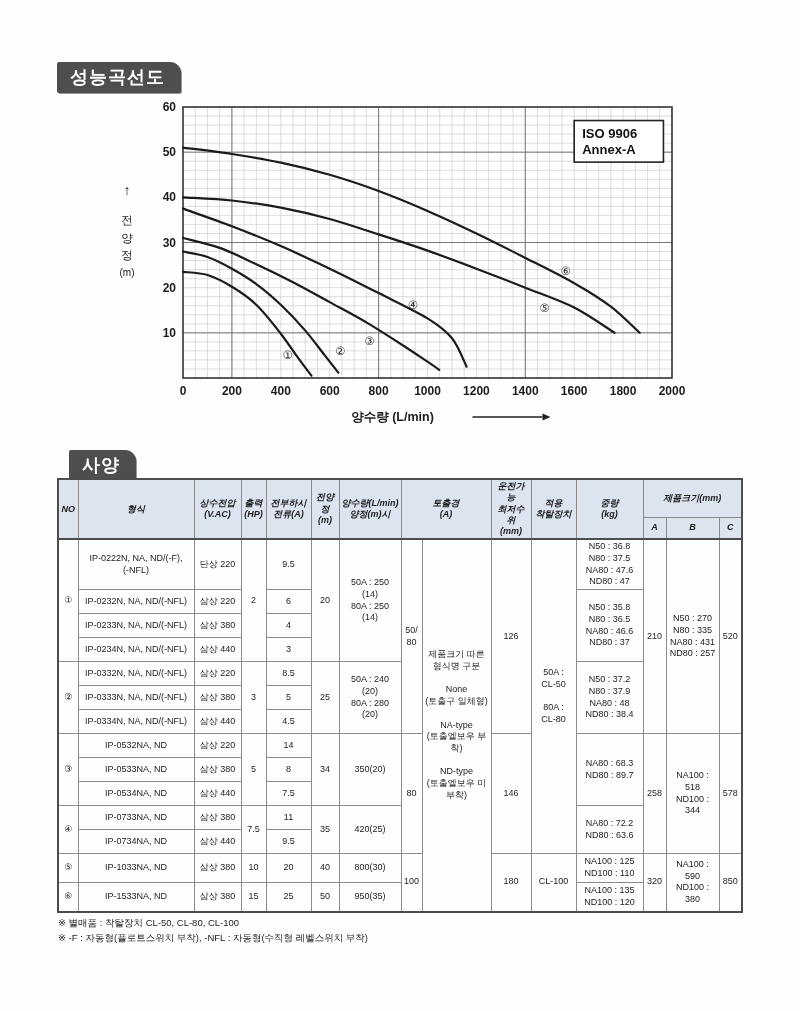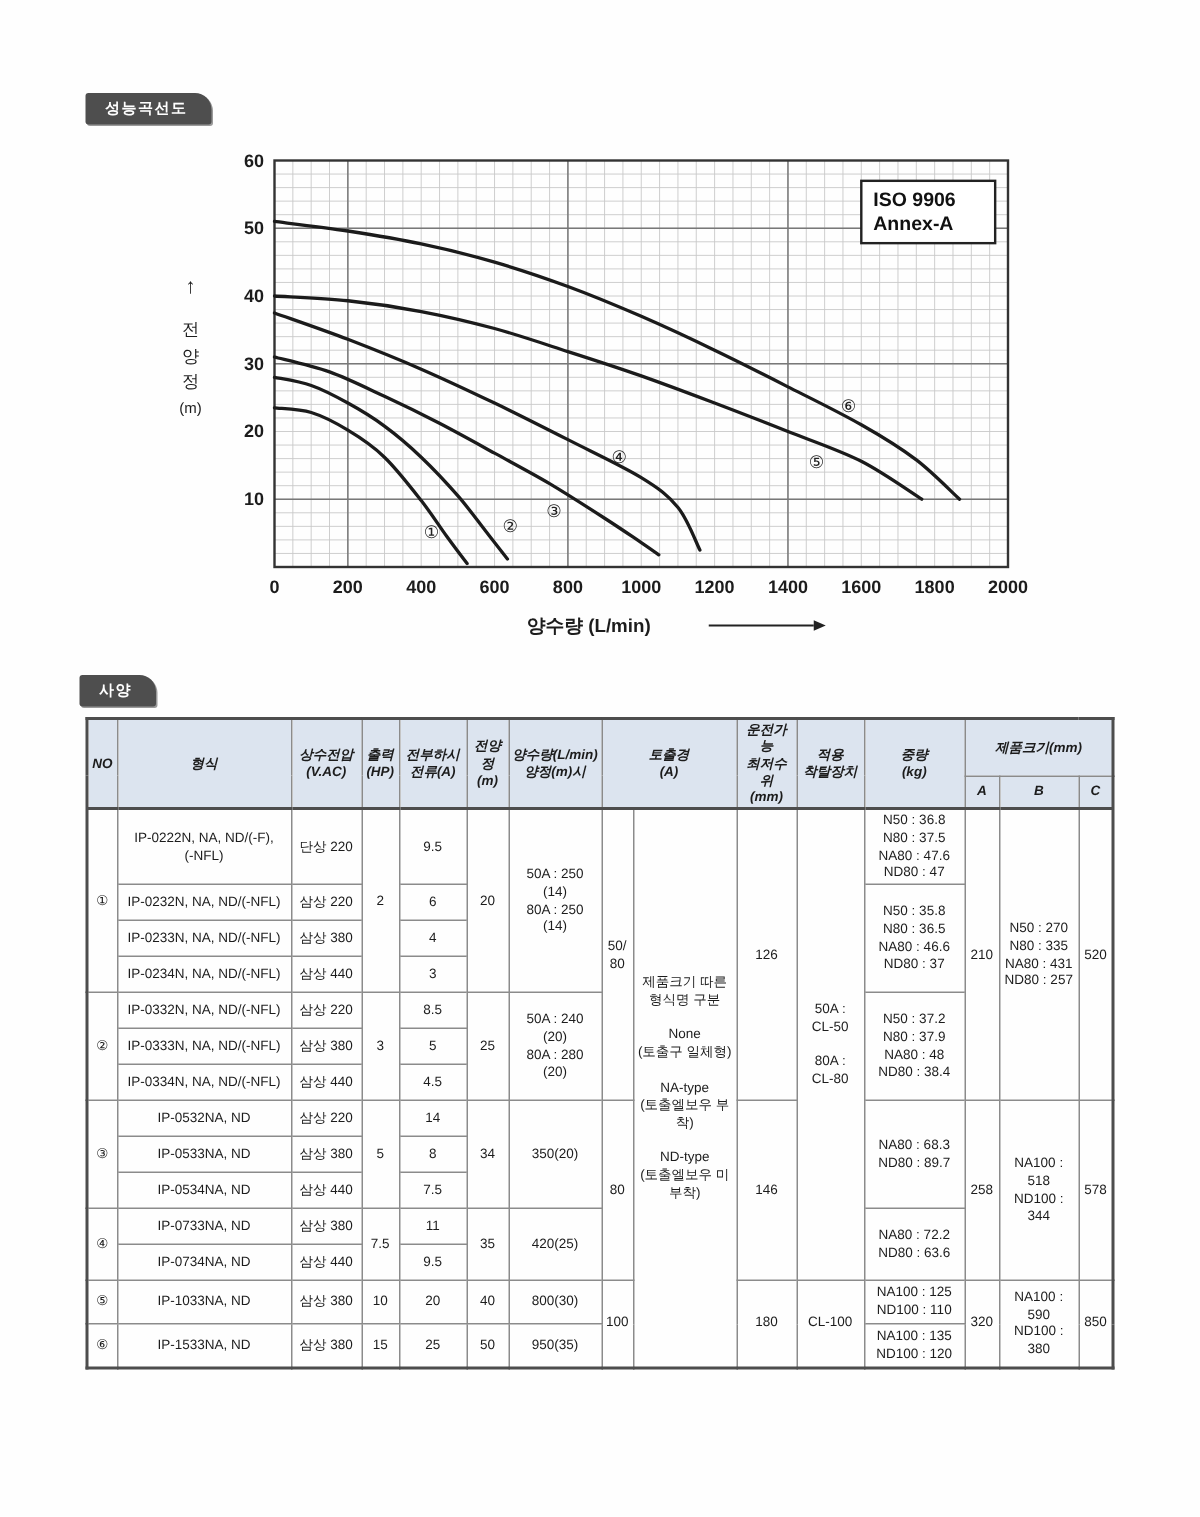--- a/index.html
+++ b/index.html
@@ -1,22 +1,22 @@
 <!DOCTYPE html>
 <html><head>
 <meta charset="utf-8">
 <style>
   html,body{margin:0;padding:0;background:#ffffff;}
   #page{position:relative;width:800px;height:1011px;background:#fefefe;overflow:hidden;
         font-family:"Liberation Sans","DejaVu Sans",sans-serif;color:#1c1c1c;}
   .badge{position:absolute;background:#4e4e4e;color:#ffffff;font-weight:bold;
-         font-size:10px;letter-spacing:1px;padding:3px 16px 4px 13px;
+         font-size:18px;letter-spacing:1px;padding:3px 16px 4px 13px;
          border-radius:2px 11px 2px 2px;box-shadow:1px 1px 0 #9a9a9a;}
   #badge-perf{left:57px;top:62px;}
-  #badge-spec{left:53px;top:450px;}
+  #badge-spec{left:69px;top:450px;}
   #chart-wrap{position:absolute;left:95px;top:93px;width:600px;height:340px;}
   #y-axis-title{position:absolute;left:113px;top:183px;width:28px;text-align:center;
                 font-size:11.5px;line-height:1.5;white-space:pre-line;color:#1c1c1c;}
   #y-axis-title .up-arrow{display:block;font-size:14px;line-height:1.1;margin-bottom:14px;}
   #y-axis-title .unit{display:block;font-size:10px;margin-top:1px;}
   #spec-table{position:absolute;left:57px;top:478px;border-collapse:collapse;
               table-layout:fixed;width:684px;border:2px solid #4d4d4d;}
   #spec-table th,#spec-table td{border:1px solid #8b8b8b;text-align:center;
        vertical-align:middle;padding:1px 2px;font-size:9px;line-height:1.3;
        white-space:pre-line;overflow:hidden;}
@@ -366,14 +366,16 @@
         <td class="num">15</td>
         <td class="num">25</td>
         <td class="num">50</td>
         <td class="num">950(35)</td>
         <td class="tiny">NA100 : 135
 ND100 : 120</td>
       </tr>
     </tbody>
   </table>
 
+  <div id="footnotes"><span>※ 별매품 : 착탈장치 CL-50, CL-80, CL-100</span>
+<span>※ -F : 자동형(플로트스위치 부착), -NFL : 자동형(수직형 레벨스위치 부착)</span></div>
 
 </div>
 
 </body></html>

